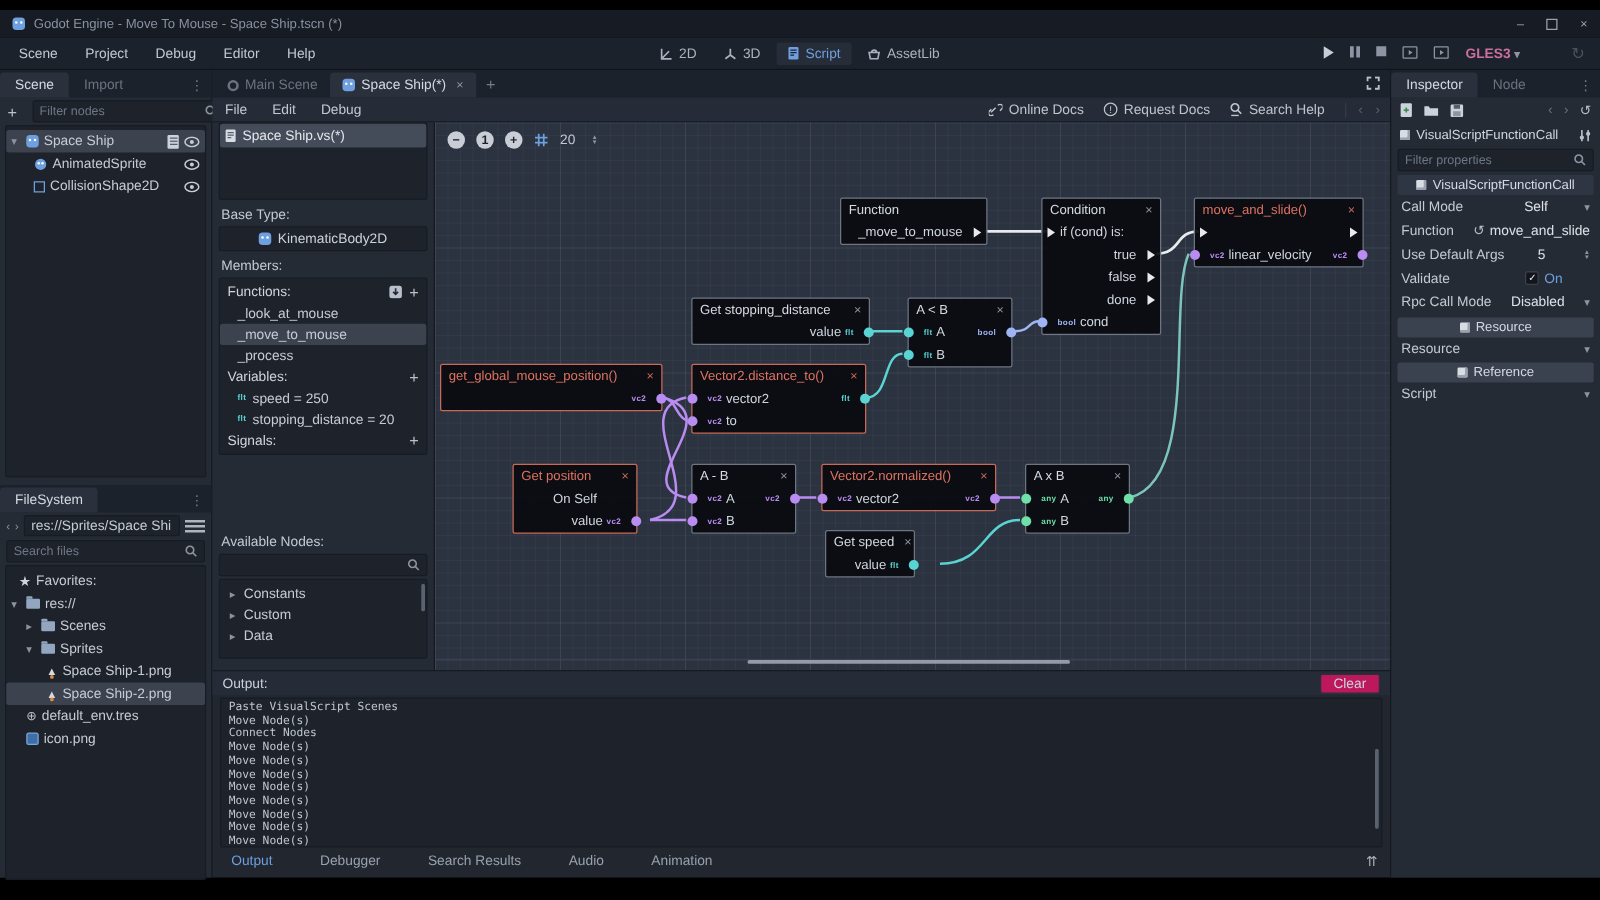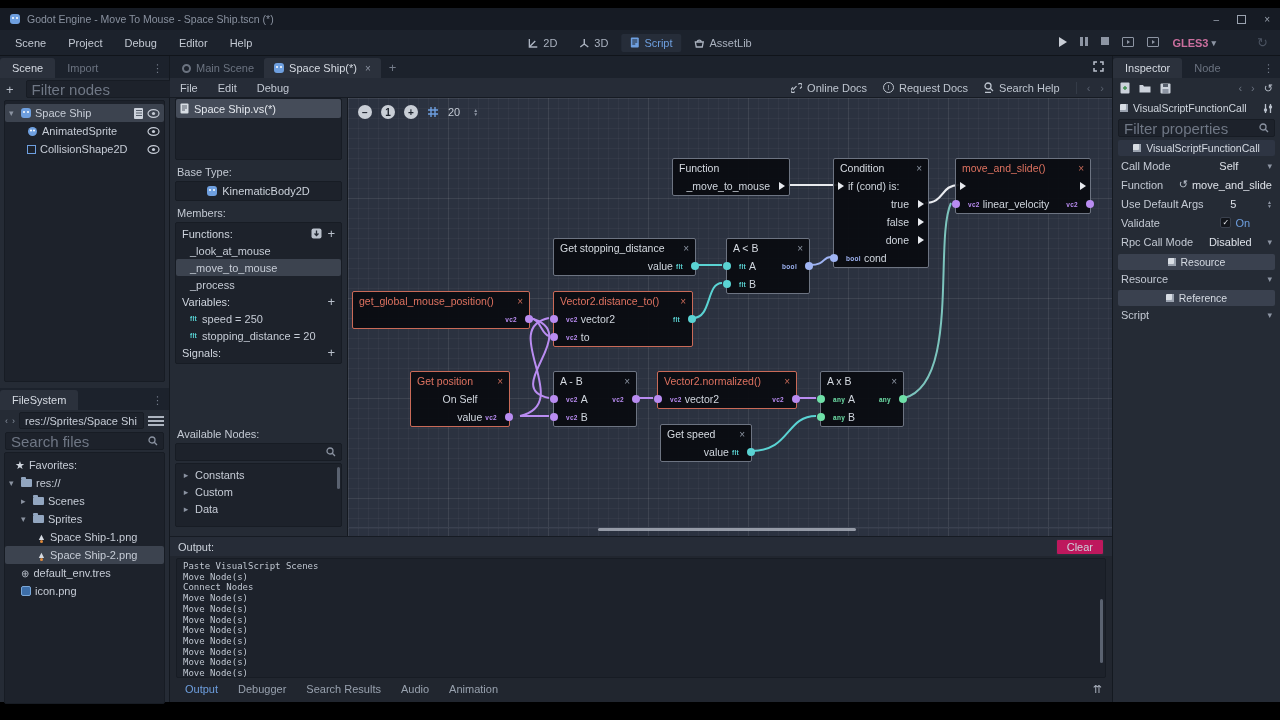--- a/index.html
+++ b/index.html
@@ -25,21 +25,21 @@
   
   .main { position:absolute; top:56px; left:0; right:0; height:646px; background:#21262f; }
 
   
   .dock-tabbar { height:22px; display:flex; align-items:flex-end; background:#1c222c; padding-left:0; }
   .dock-tab { padding:4px 12px 4px; background:#2b313c; color:#d5dae2; border-radius:3px 3px 0 0; }
   .dock-tab.dim { background:transparent; color:#6b7380; }
   .dots { margin-left:auto; color:#737b89; padding:0 6px 3px; font-size:11px; }
   .inset { background:#1d222b; border:1px solid #171c24; border-radius:2px; }
   .srch { display:flex; align-items:center; background:#1d222b; border:1px solid #171c24; border-radius:2px; height:18px; padding:0 5px; }
-  .srch input { flex:1; background:transparent; border:0; outline:0; color:#ccd2db; font-family:"Liberation Sans",sans-serif; font-size:15px; min-width:0; }
+  .srch input { flex:1; background:transparent; border:0; outline:0; color:#ccd2db; font-family:"Liberation Sans",sans-serif; font-size:10px; min-width:0; }
   .srch input::placeholder { color:#6f7785; }
 
   
   .left-col { position:absolute; left:0; top:0; width:170px; height:646px; background:#252b35; border-right:1px solid #141920; }
   .scene-toolbar { display:flex; align-items:center; gap:6px; padding:3px 6px; height:22px; }
   .tool-ic { color:#b9c0cb; font-size:13px; line-height:1; }
   .tree { margin:0 4px; padding:3px 0; }
   .scene-tree { height:282px; }
   .tree-row { display:flex; align-items:center; height:18px; padding:0 4px; gap:4px; color:#c6ccd6; white-space:nowrap; }
   .tree-row.sel { background:#3c434f; border-radius:2px; }
@@ -122,21 +122,21 @@
   .t-flt { color:#5ad3d3; } .t-v2 { color:#b98cf1; } .t-bool { color:#9fb4f3; } .t-any { color:#6fe0a8; }
   .hscroll { position:absolute; left:250px; bottom:5px; width:258px; height:3px; background:#a7adb8; border-radius:2px; opacity:.85; z-index:4; }
   .hscroll-track { position:absolute; left:0; bottom:4px; right:0; height:5px; border-top:1px solid #3a4150; z-index:3; }
 
   
   .out-header { height:20px; background:#262c37; border-top:1px solid #161b23; display:flex; align-items:center; padding:0 8px; }
   .clear-btn { margin-left:auto; background:#be185d; border:1px solid #2a303b; border-radius:2px; padding:1px 10px; color:#ccd2db; }
   .out-log { height:120px; margin:2px 6px 0; padding:2px 6px; font-family:"DejaVu Sans Mono",monospace; font-size:9px;
              line-height:10.7px; color:#bfc6d0; position:relative; }
   .out-sbar { position:absolute; right:2px; top:40px; width:3px; height:64px; background:#5a6270; border-radius:2px; }
-  .bottom-tabs { height:22px; display:flex; align-items:center; gap:2px; padding:0 6px; color:#98a1ae; position:relative; }
+  .bottom-tabs { height:22px; display:flex; align-items:center; gap:20px; padding:0 6px; color:#98a1ae; position:relative; }
   .btab { padding:2px 9px; }
   .btab.active { color:#6e9fdf; }
   .expand-ic { position:absolute; right:10px; color:#aab1bd; font-size:11px; }
 
   
   .right-col { position:absolute; left:1112px; top:0; width:168px; height:646px; background:#252b35; border-left:1px solid #141920; }
   .insp-toolbar { height:20px; display:flex; align-items:center; gap:9px; padding:0 7px; color:#b9c0cb; }
   .insp-toolbar .right { margin-left:auto; display:flex; gap:9px; align-items:center; color:#6b7380; }
   .obj-row { display:flex; align-items:center; gap:5px; padding:2px 7px; height:20px; color:#d0d6de; }
   .obj-row .spacer { flex:1; }
@@ -694,21 +694,21 @@
               <span class="ptype t-any">any</span>
               <span class="pc out c-any"></span>
             </div>
           <div class="gn-row">
               <span class="pc in c-any"></span>
               <span class="ptype t-any">any</span>
               <span>B</span>
             </div>
         </div>
 
-        <div class="gnode" style="left:312px;top:326px;width:92px">
+        <div class="gnode" style="left:312px;top:326px;width:72px">
           <div class="gn-title">
               <span class="t">Get speed</span>
               <span class="gn-x">×</span>
             </div>
           <div class="gn-row r">
               <span>value</span>
               <span class="ptype t-flt">flt</span>
               <span class="pc out c-flt"></span>
             </div>
         </div>

